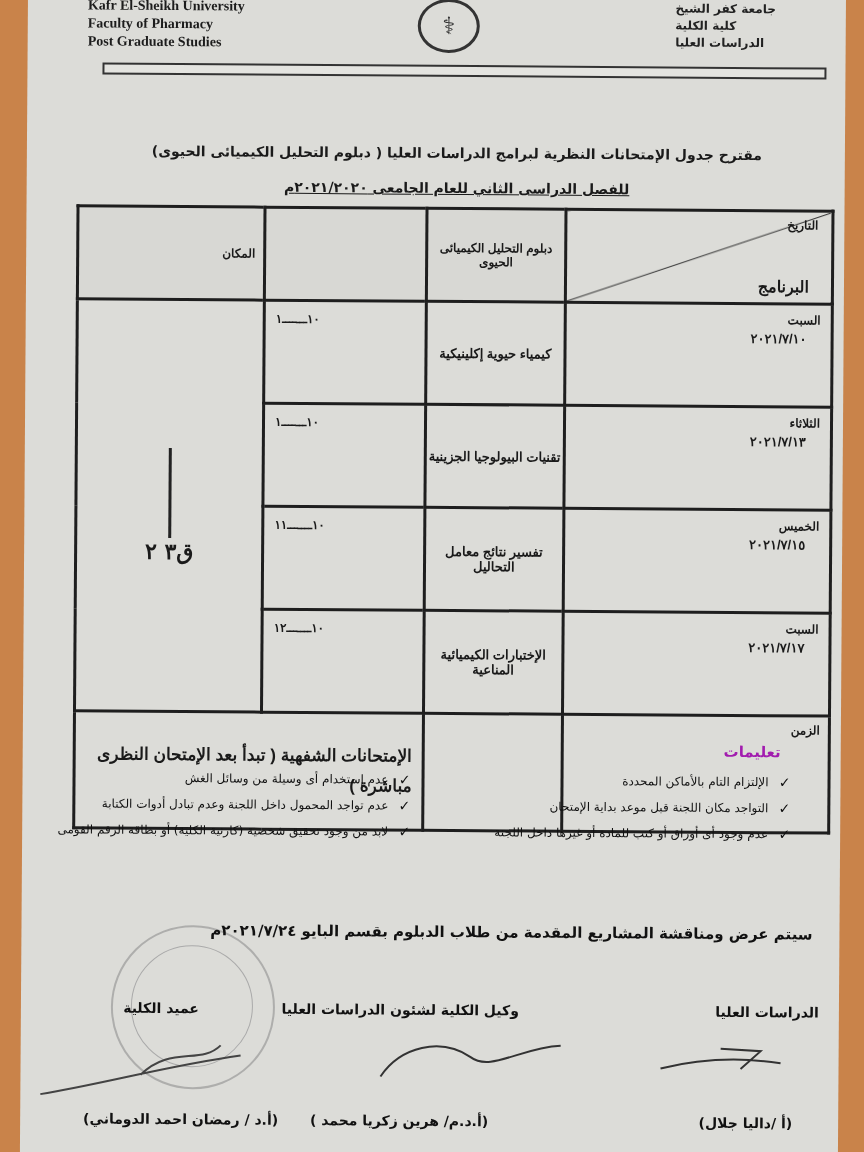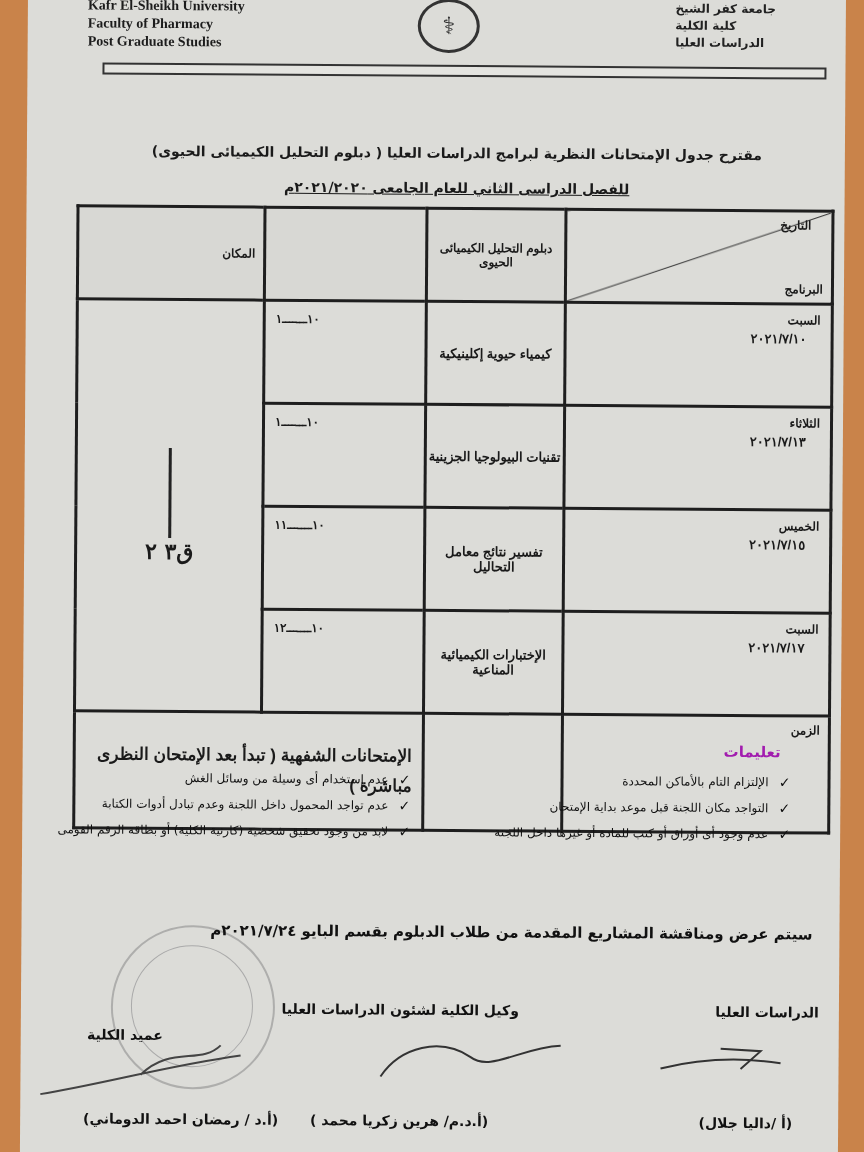--- a/index.html
+++ b/index.html
@@ -10,22 +10,22 @@
   .ar-head { right:70px; top:2px; direction:rtl; text-align:left; font-family:"DejaVu Sans", sans-serif; color:#222; font-size:12px; line-height:17px; font-weight:bold; }
   .logo { left:390px; top:2px; width:56px; height:48px; border:3px solid #333; border-radius:50%; display:flex; align-items:center; justify-content:center; font-size:24px; color:#333; }
   .hbar { left:75px; top:68px; width:720px; height:8px; border:2px solid #333; background:#e4e4e0; }
   .title { left:70px; width:720px; direction:rtl; text-align:center; font-family:"DejaVu Sans", sans-serif; font-weight:bold; color:#1a1a1a; }
   .t1 { top:148px; font-size:14px; }
   .t2 { top:183px; font-size:14px; text-decoration:underline; }
   table.sched { position:absolute; left:50px; top:210px; width:758px; border-collapse:collapse; direction:rtl; }
   table.sched td { border:3px solid #1e1e1e; vertical-align:middle; color:#1a1a1a; font-family:"Liberation Sans", sans-serif; font-weight:bold; }
   .hdr td { height:70px; background:#d8d8d4; font-size:12px; }
   .diag { position:relative; width:180px; background:linear-gradient(to top left, transparent calc(50% - 1px), #333 50%, transparent calc(50% + 1px)) !important; }
-  .diag .top { position:absolute; top:6px; right:20px; font-size:12px; }
-  .diag .bot { position:absolute; bottom:6px; right:8px; font-size:12px; }
+  .diag .top { position:absolute; top:6px; right:13px; font-size:12px; }
+  .diag .bot { position:absolute; bottom:6px; right:22px; font-size:16px; }
   .row td { height:80px; }
   .daycell { width:180px; vertical-align:top !important; padding:8px 10px; font-size:12px; text-align:right; }
   .daycell .dt { font-size:13px; margin-top:4px; padding-right:14px; letter-spacing:1px; }
   .subj { text-align:center; font-size:13px; }
   .time { width:100px; vertical-align:top !important; padding:10px; text-align:left; font-size:12px; direction:ltr; }
   .place { width:130px; text-align:center; font-size:22px; }
   .oral td { height:98px; }
   .oral .zlabel { vertical-align:top !important; text-align:right; padding:6px 8px; font-size:12px; }
   .oral .oraltext { font-size:17px; text-align:right; padding:8px 10px; line-height:30px; }
   .instr-title { right:60px; top:744px; direction:rtl; font-weight:bold; font-size:15px; color:#a21caf; }
@@ -136,21 +136,21 @@
     <li><span class="chk">✓</span><span>لابد من وجود تحقيق شخصية (كارنية الكلية) أو بطاقة الرقم القومى</span></li>
   </ul>
 
   <div class="abs stamp"></div>
   <div class="abs stamp2"></div>
 
   <div class="abs note">سيتم عرض ومناقشة المشاريع المقدمة من طلاب الدبلوم بقسم البايو ٢٠٢١/٧/٢٤م</div>
 
   <div class="abs sigrole" style="right:20px;">الدراسات العليا</div>
   <div class="abs sigrole" style="right:320px;">وكيل الكلية لشئون الدراسات العليا</div>
-  <div class="abs sigrole" style="right:676px;margin-top:27px;">عميد الكلية</div>
+  <div class="abs sigrole" style="right:640px;">عميد الكلية</div>
 
   <svg class="scribble" style="left:0;top:1030px;" width="818" height="80">
     <path d="M640,40 C680,30 720,28 760,34 M700,20 L740,22 L720,40" stroke="#333" stroke-width="2" fill="none"></path>
     <path d="M360,50 C380,20 420,10 450,30 C470,45 500,20 540,18" stroke="#333" stroke-width="2" fill="none"></path>
     <path d="M20,70 C80,60 150,40 220,30 M120,50 C150,20 180,40 200,20" stroke="#444" stroke-width="2" fill="none"></path>
   </svg>
 
   <div class="abs signame" style="right:46px;text-align:right;">(أ /داليا جلال)</div>
   <div class="abs signame" style="right:350px;">(أ.د.م/ هرين زكريا محمد )</div>
   <div class="abs signame" style="right:560px;">(أ.د / رمضان احمد الدوماني)</div>

